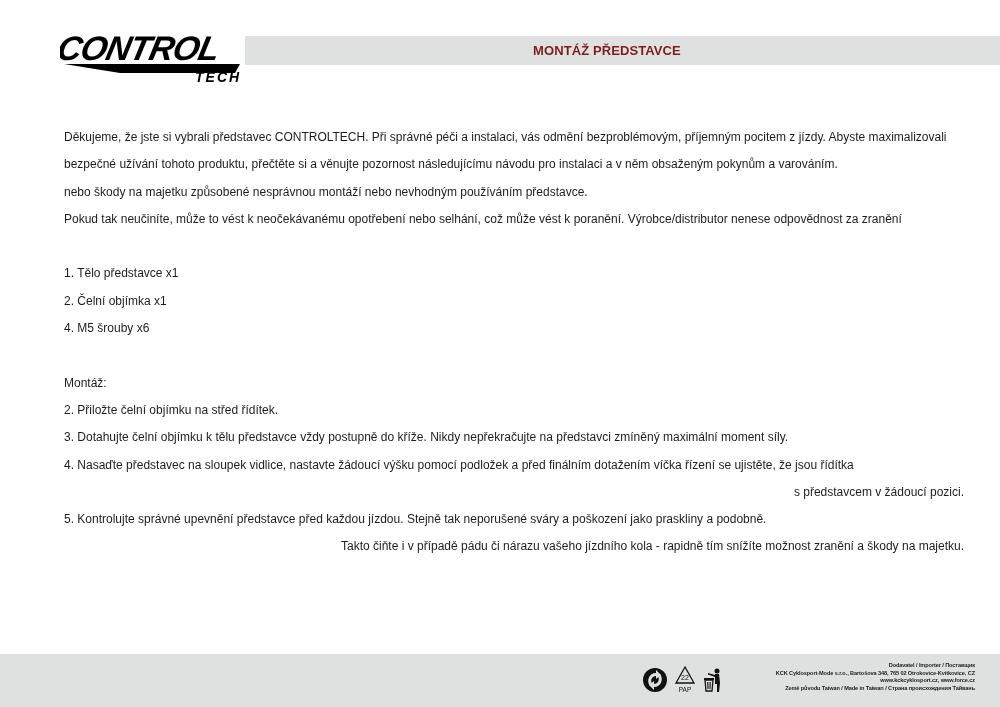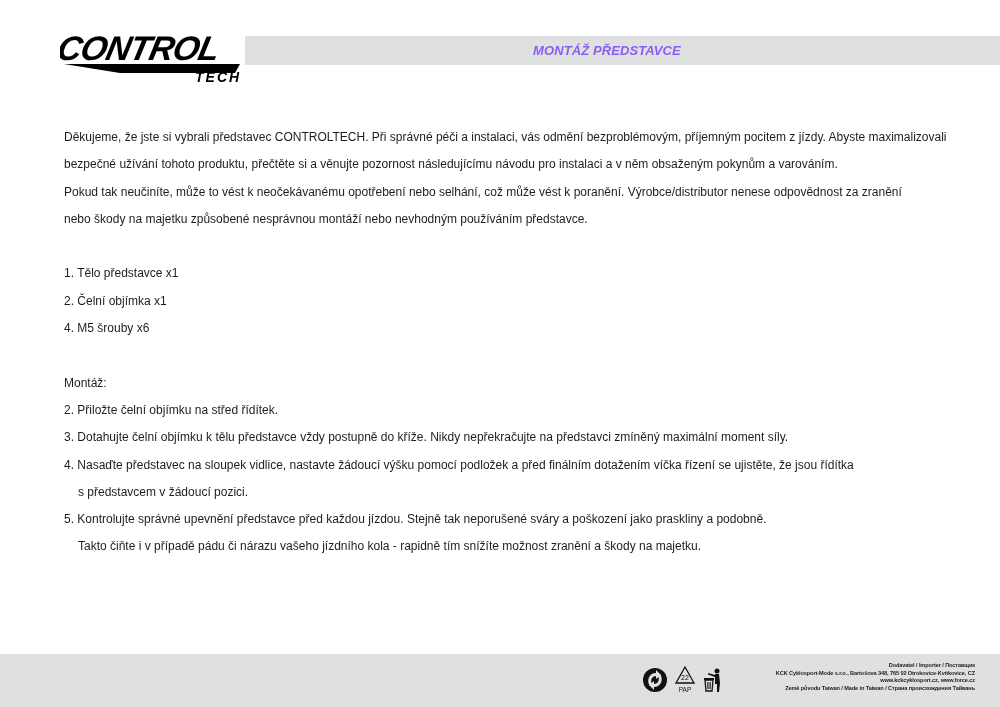--- a/index.html
+++ b/index.html
@@ -7,33 +7,33 @@
       width:1000px; height:707px; position:relative; overflow:hidden;
       background:#ffffff; color:#1a1a1a;
       font-family:"Liberation Sans", "DejaVu Sans", sans-serif;
     }
     .header-band {
       position:absolute; left:245px; top:36px; width:755px; height:29px;
       background:#dfe1e0;
     }
     .header-title {
       position:absolute; left:533px; top:43px;
-      font-size:13px; font-weight:bold; font-style:italic; color:#8b5cf6;
+      font-size:13px; font-weight:bold; color:#7f1d1d;
       letter-spacing:0.1px;
     }
     .logo {
       position:absolute; left:60px; top:28px; width:200px; height:60px;
     }
     .content {
       position:absolute; left:64px; top:124px; width:900px;
       font-size:12px; line-height:27.3px; color:#1d1d1d;
     }
     .content p { margin:0; white-space:nowrap; }
     .gap { height:27.3px; }
-    .indent { padding-left:14px; }
+    .indent { padding-left:14px;text-align:right; }
     .footer {
       position:absolute; left:0; top:654px; width:1000px; height:53px;
       background:#dfe1e0;
     }
     .footer-icons {
       position:absolute; left:642px; top:664px; height:32px;
       display:flex; align-items:center; gap:6px;
     }
     .footer-text {
       position:absolute; right:25px; top:662px; text-align:right;
@@ -53,22 +53,22 @@
     <text x="135" y="54" font-family="Liberation Sans, sans-serif" font-size="14" font-weight="bold" font-style="italic" fill="#000" letter-spacing="2">TECH</text>
   </svg>
 </div>
 
 <div class="header-title">MONTÁŽ PŘEDSTAVCE</div>
 
 <div class="content">
   <div>
     <p>Děkujeme, že jste si vybrali představec  CONTROLTECH. Při správné péči a instalaci, vás odmění bezproblémovým, příjemným pocitem z jízdy.  Abyste maximalizovali</p>
     <p>bezpečné užívání tohoto produktu, přečtěte si a věnujte pozornost následujícímu návodu pro instalaci a v něm obsaženým pokynům a varováním.</p>
+    <p>nebo škody na majetku způsobené nesprávnou montáží nebo nevhodným používáním představce.</p>
     <p>Pokud tak neučiníte, může to vést  k neočekávanému opotřebení nebo selhání, což může vést k poranění. Výrobce/distributor nenese odpovědnost za zranění</p>
-    <p>nebo škody na majetku způsobené nesprávnou montáží nebo nevhodným používáním představce.</p>
   </div>
   <div class="gap"></div>
   <div>
     <p>1. Tělo představce x1</p>
     <p>2. Čelní objímka x1</p>
     <p>4. M5 šrouby x6</p>
   </div>
   <div class="gap"></div>
   <div>
     <p>Montáž:</p>

